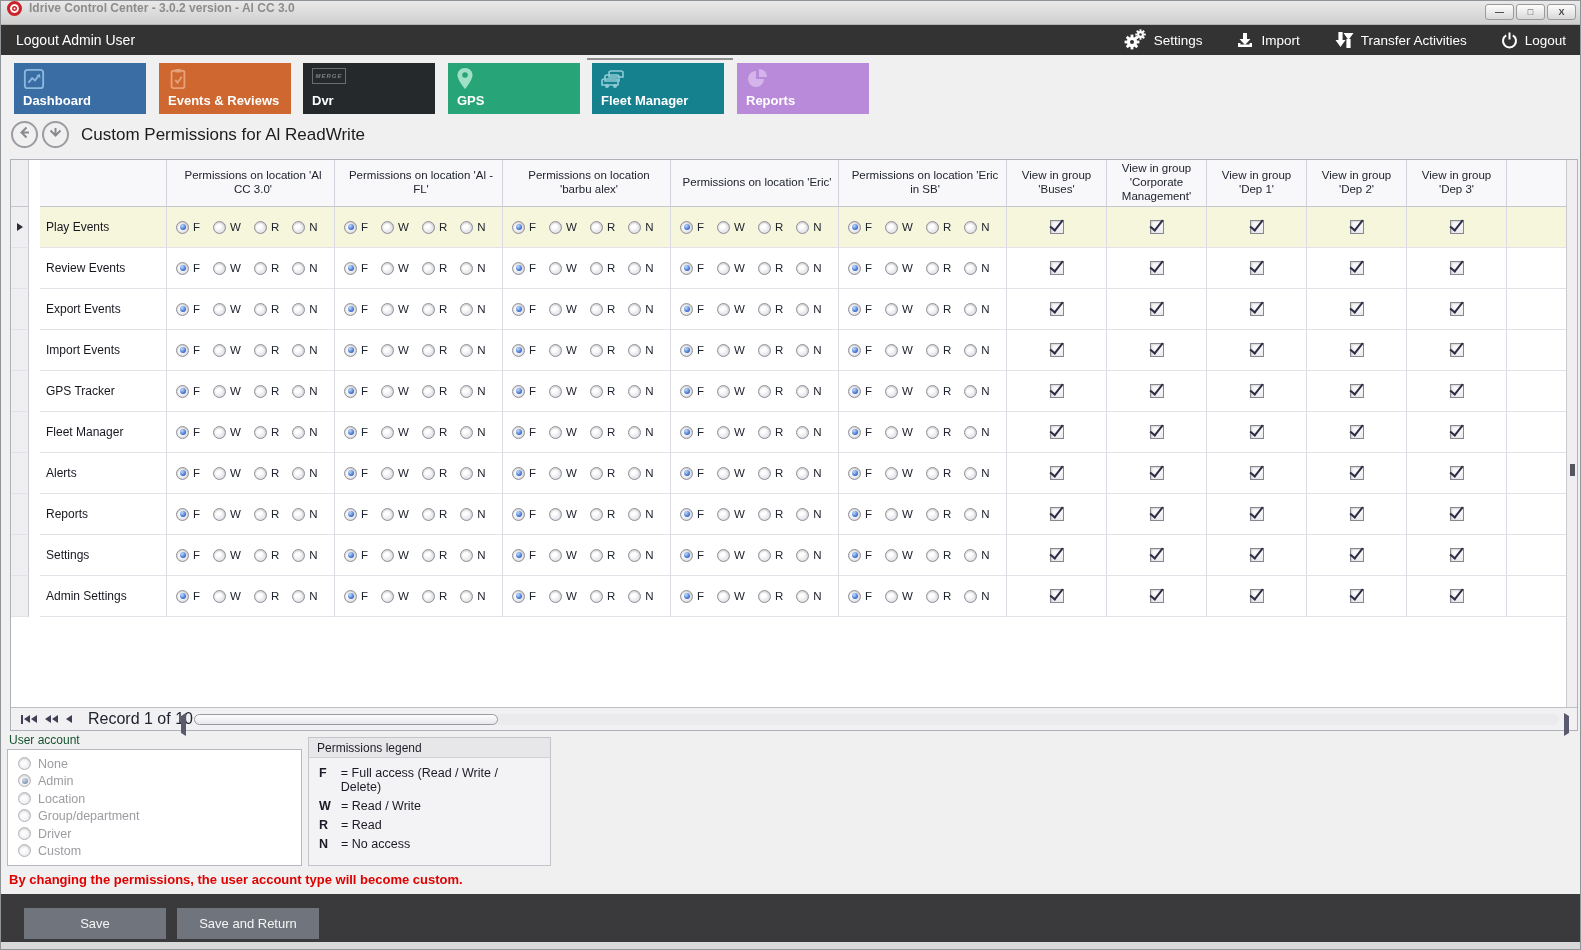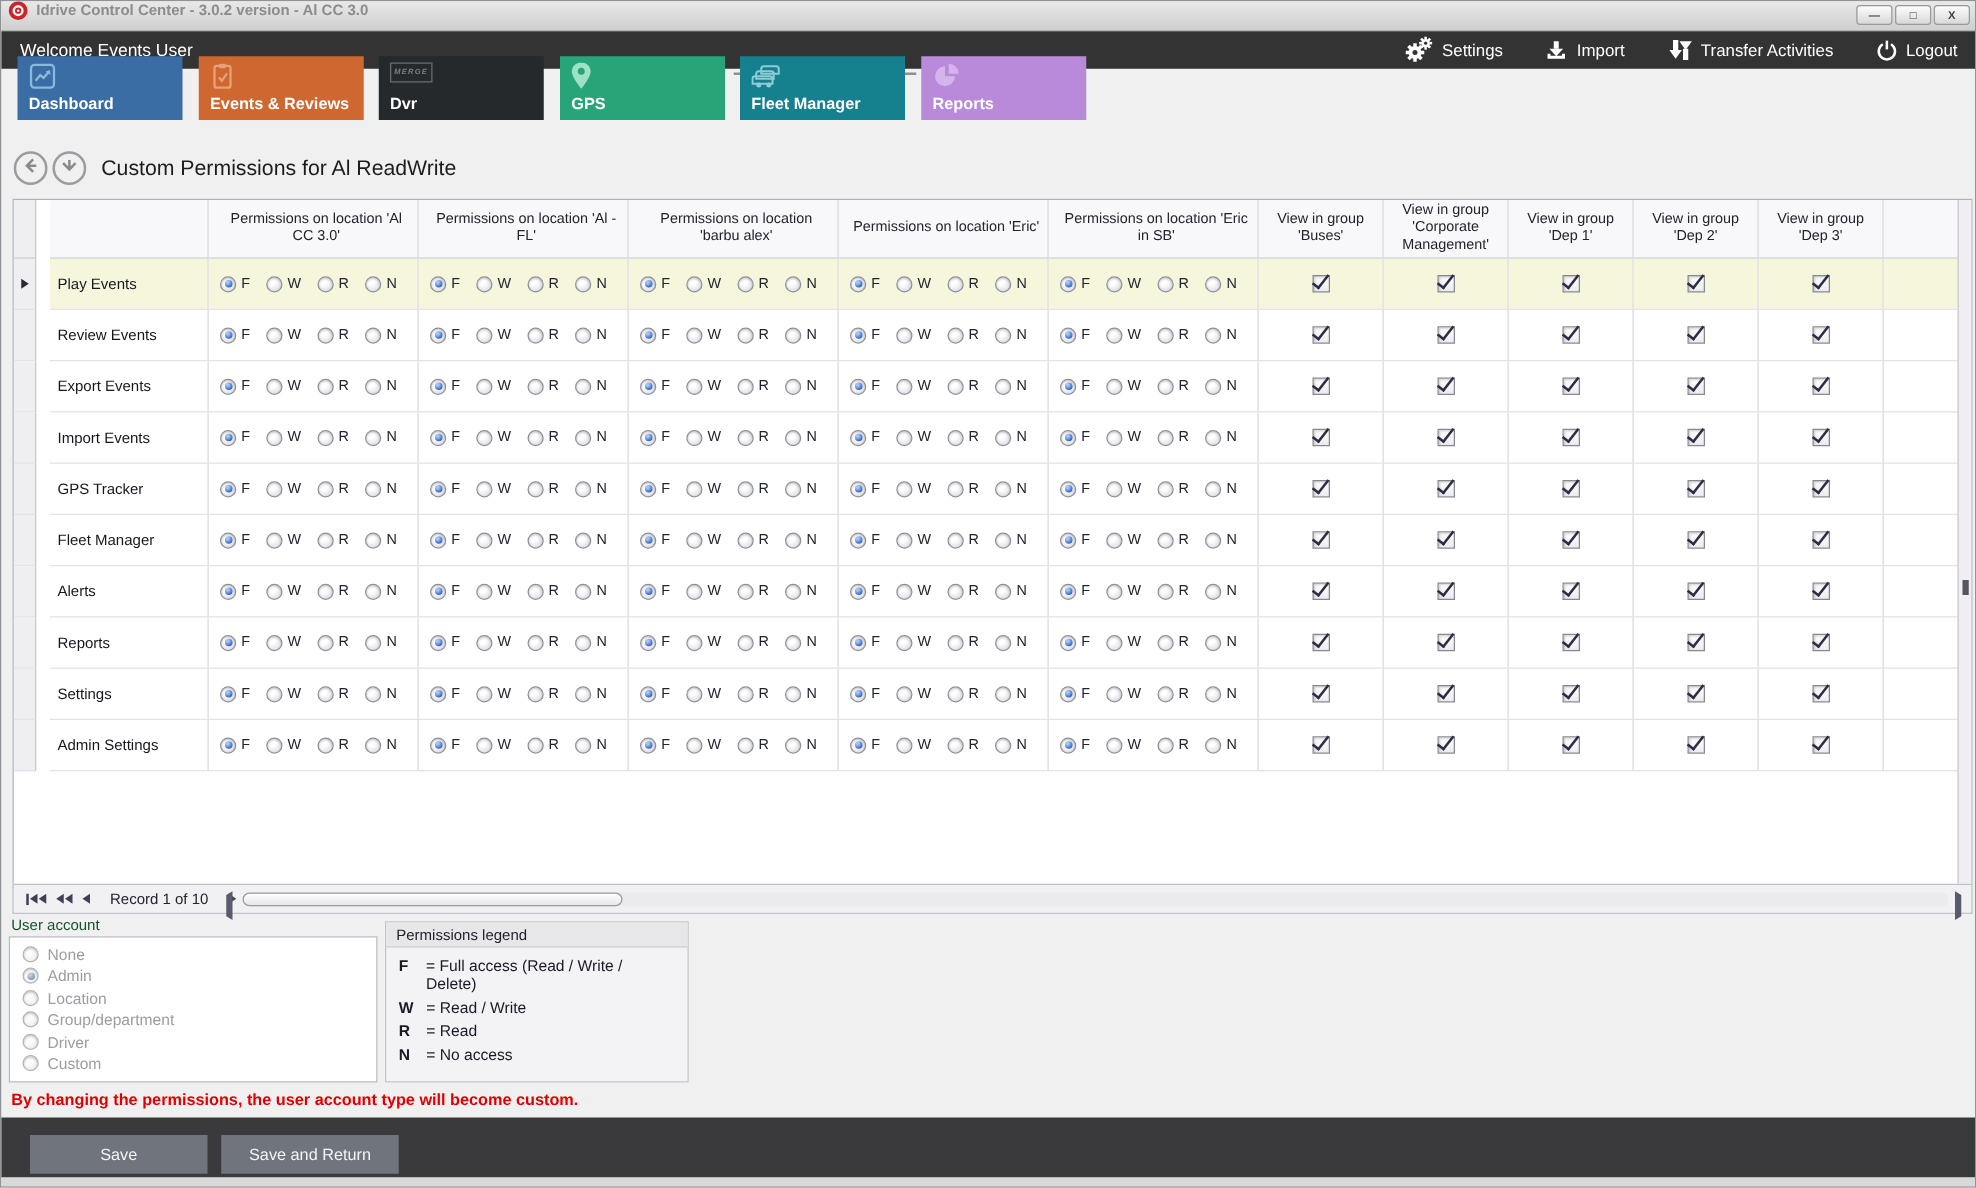--- a/index.html
+++ b/index.html
@@ -22,21 +22,21 @@
   
   .toolbar { position:absolute; left:0; top:24px; width:100%; height:30px; background:#333333;
     display:flex; align-items:center; color:#fff; }
   .welcome { font-size:14px; margin-left:15px; }
   .toolbar-actions { position:absolute; right:14px; top:0; height:30px; display:flex; align-items:center; gap:34px; }
   .tb-item { display:flex; align-items:center; gap:7px; font-size:13.5px; color:#fff; cursor:default; }
   .tb-item svg { display:block; }
 
   
   .active-line { position:absolute; left:586px; top:57px; width:146px; height:2px; background:#8f8f8f; }
-  .tab { position:absolute; top:44px; width:132px; height:51px; padding:5px 12px 5px 9px; color:#fff; }
+  .tab { position:absolute; top:62px; width:132px; height:51px; padding:5px 12px 5px 9px; color:#fff; }
   .tab .tab-label { position:absolute; left:9px; bottom:6px; font-size:13px; font-weight:bold; }
   .tab svg { display:block; }
   .tab-dashboard { left:13px;  background:#3a6da4; }
   .tab-events    { left:158px; background:#cf6730; }
   .tab-dvr       { left:302px; background:#26292c; }
   .tab-gps       { left:447px; background:#27a578; }
   .tab-fleet     { left:591px; background:#15818f; }
   .tab-reports   { left:736px; background:#b98ad9; }
   .dvr-logo { width:34px; height:16px; border:1px solid #6a6d70; color:#7d8084; font-size:6px; font-style:italic;
     font-weight:bold; letter-spacing:1px; display:flex; align-items:center; justify-content:center; }
@@ -84,21 +84,21 @@
   
   .navbar { height:23px; background:#f1f1f3; border-top:1px solid #bfbfc7; display:flex; align-items:center;
     padding:0 6px; position:relative; }
   .nav-ic { display:flex; align-items:center; margin:0 4px; gap:1px; }
   .t { width:0; height:0; border-top:4px solid transparent; border-bottom:4px solid transparent; }
   .t.l { border-right:6px solid #3f3f55; }
   .t.r { border-left:6px solid #3f3f55; }
   .t.sm.l { border-right:5px solid #5a5a6e; border-top-width:3.5px; border-bottom-width:3.5px; }
   .t.sm.r { border-left:5px solid #5a5a6e; border-top-width:3.5px; border-bottom-width:3.5px; }
   .vbar { width:2px; height:9px; background:#3f3f55; }
-  .rec-text { font-size:12px; color:#20242e; margin:0 12px; }
+  .rec-text { font-size:16px; color:#20242e; margin:0 12px; }
   .hs-track { position:absolute; left:183px; top:6px; width:1365px; height:11px; background:#ebebee; border-radius:6px; }
   .hs-thumb { position:absolute; left:0; top:0; width:304px; height:11px; background:linear-gradient(#fdfdfd,#e8e8ec);
     border:1px solid #9a9aa2; border-radius:6px; }
   .hs-left { position:absolute; left:170px; top:8px; }
   .hs-right { position:absolute; right:8px; top:8px; }
 
   
   .ua-label { position:absolute; left:8px; top:732px; font-size:12px; color:#14532d; }
   .ua-box { position:absolute; left:6px; top:748px; width:295px; height:117px; background:#fff; border:1px solid #b6bac0;
     padding:7px 10px; display:flex; flex-direction:column; justify-content:space-between; }
@@ -138,21 +138,21 @@
       <div class="win-btn">
           <span>□</span>
         </div>
       <div class="win-btn">
           <span>X</span>
         </div>
     </div>
   </div>
 
   <div class="toolbar">
-    <div class="welcome">Welcome Events User</div>
+    <div class="welcome">Logout Admin User</div>
     <div class="toolbar-actions">
       <div class="tb-item">
         <span>
           <svg width="24" height="22" viewBox="0 0 24 22">
             <g fill="#fff">
               <g transform="translate(9,13)">
                 <circle r="5.2"></circle>
                 <g>
                     <rect x="-1.4" y="-7.4" width="2.8" height="3"></rect>
                     <rect x="-1.4" y="4.4" width="2.8" height="3"></rect>

